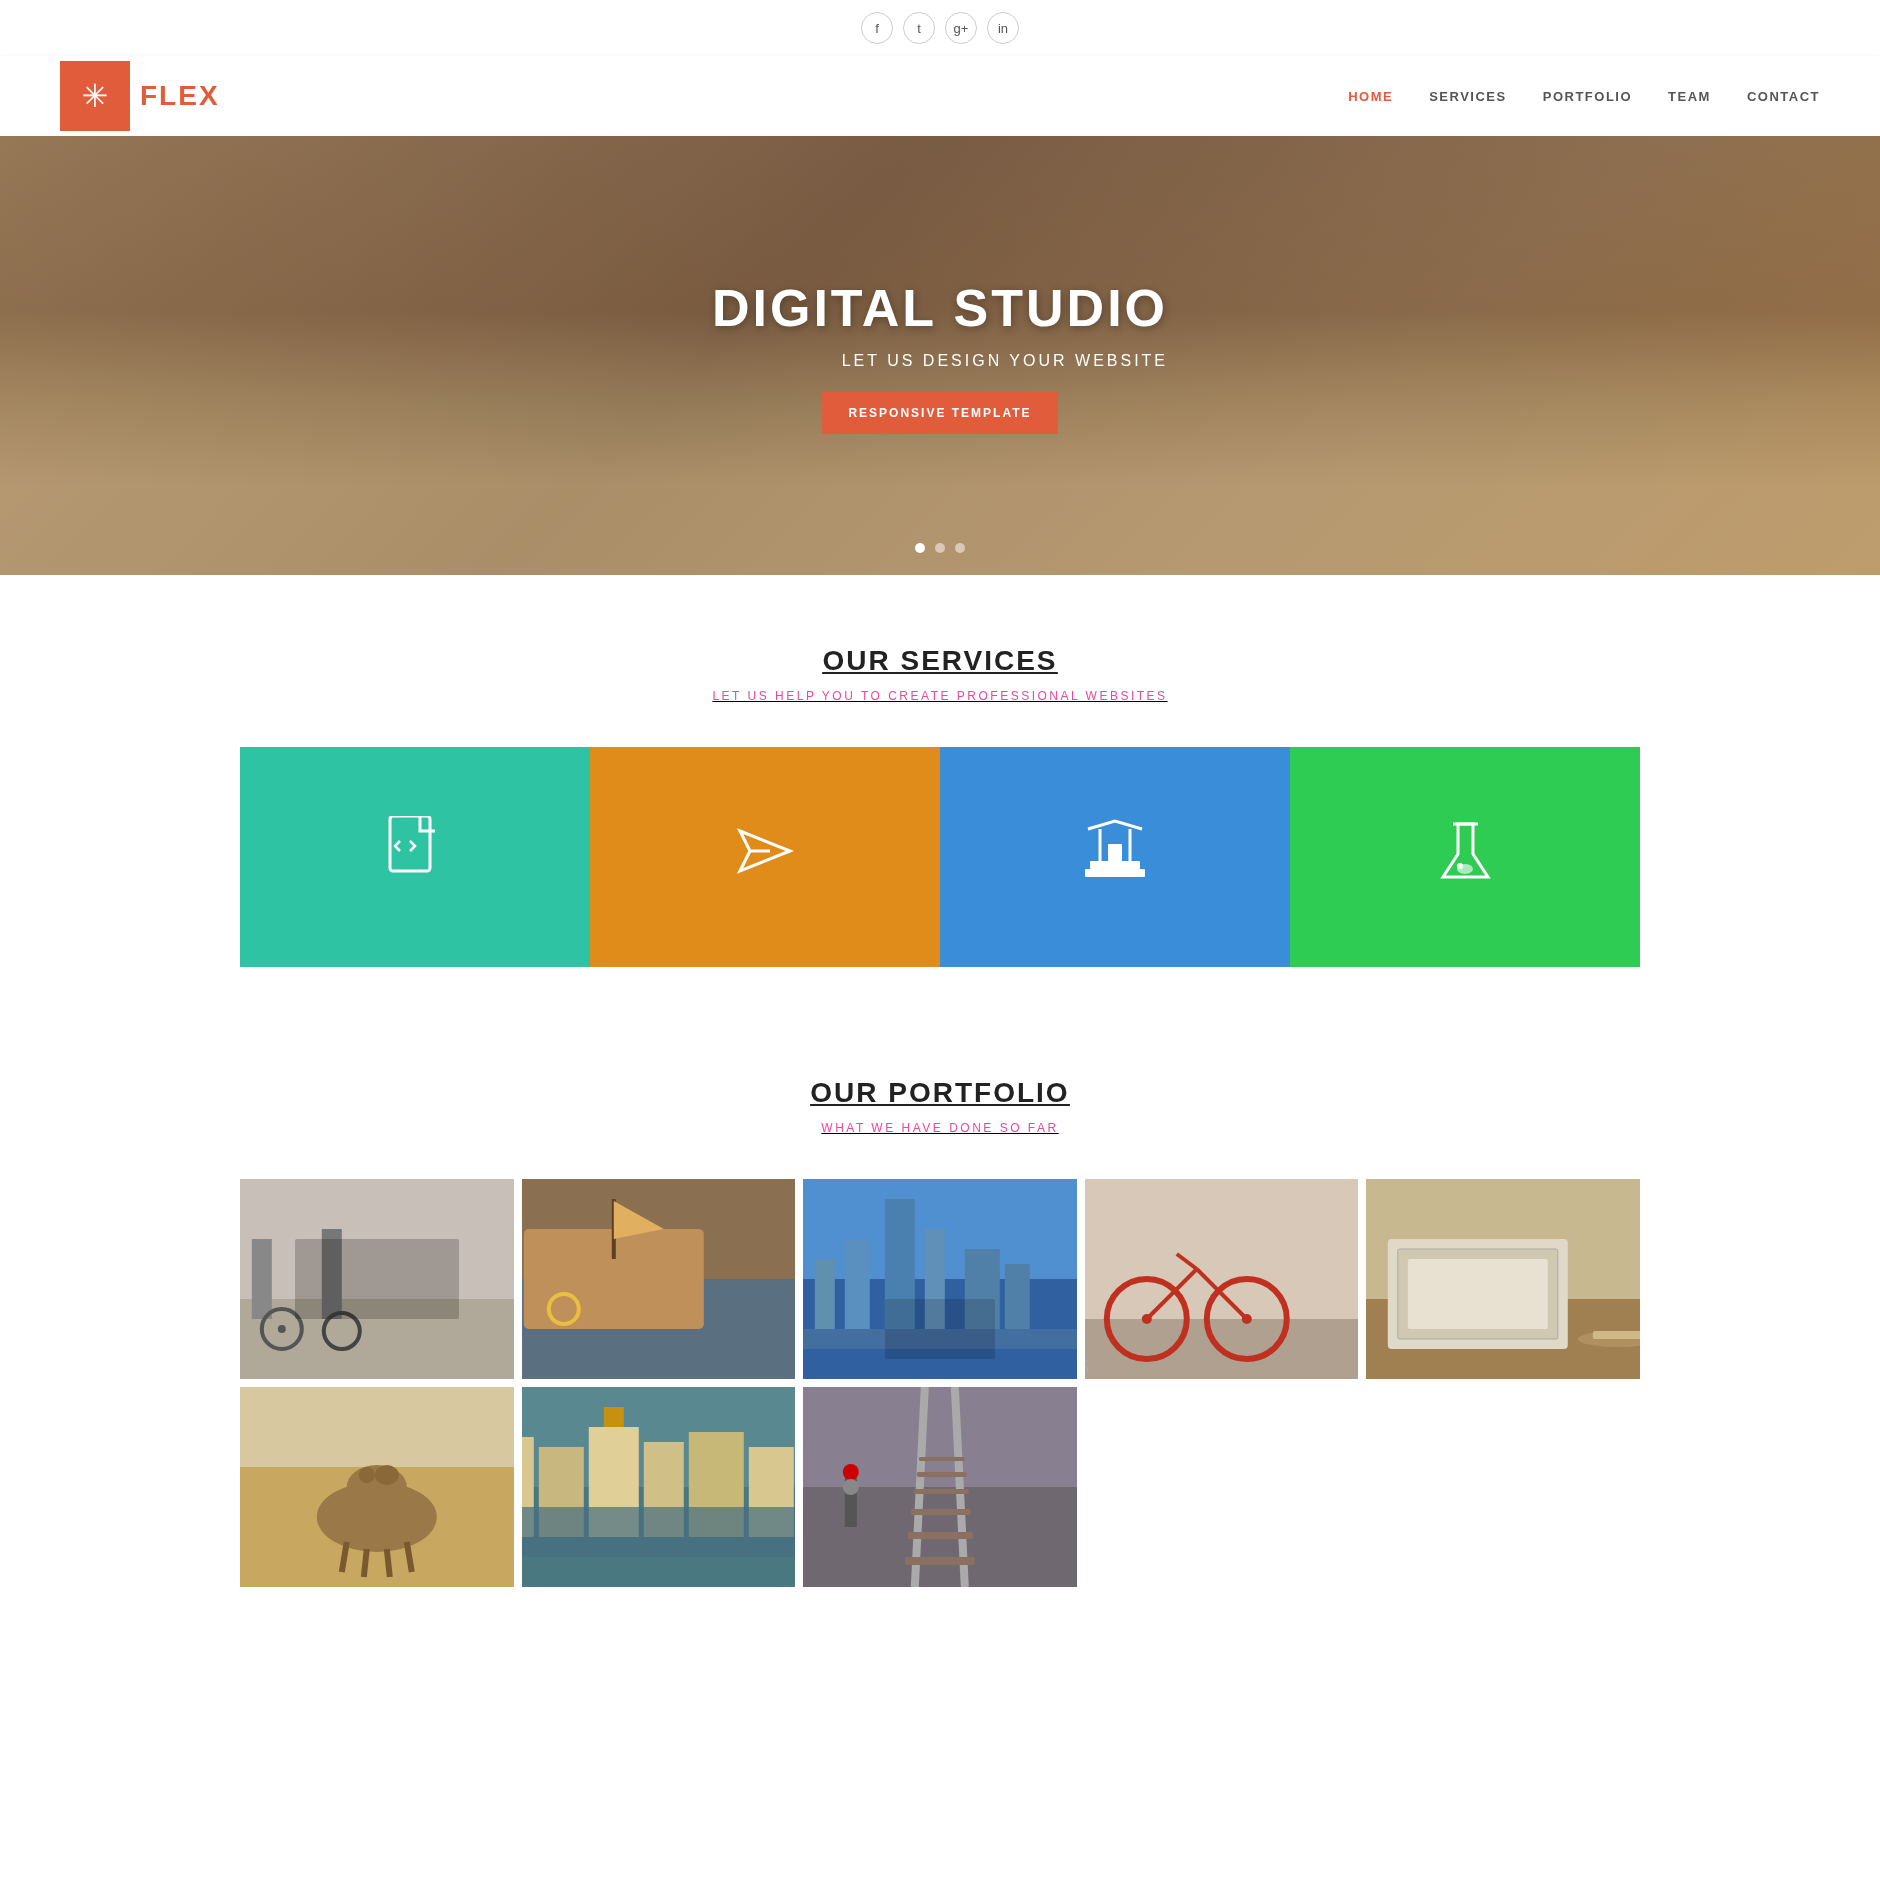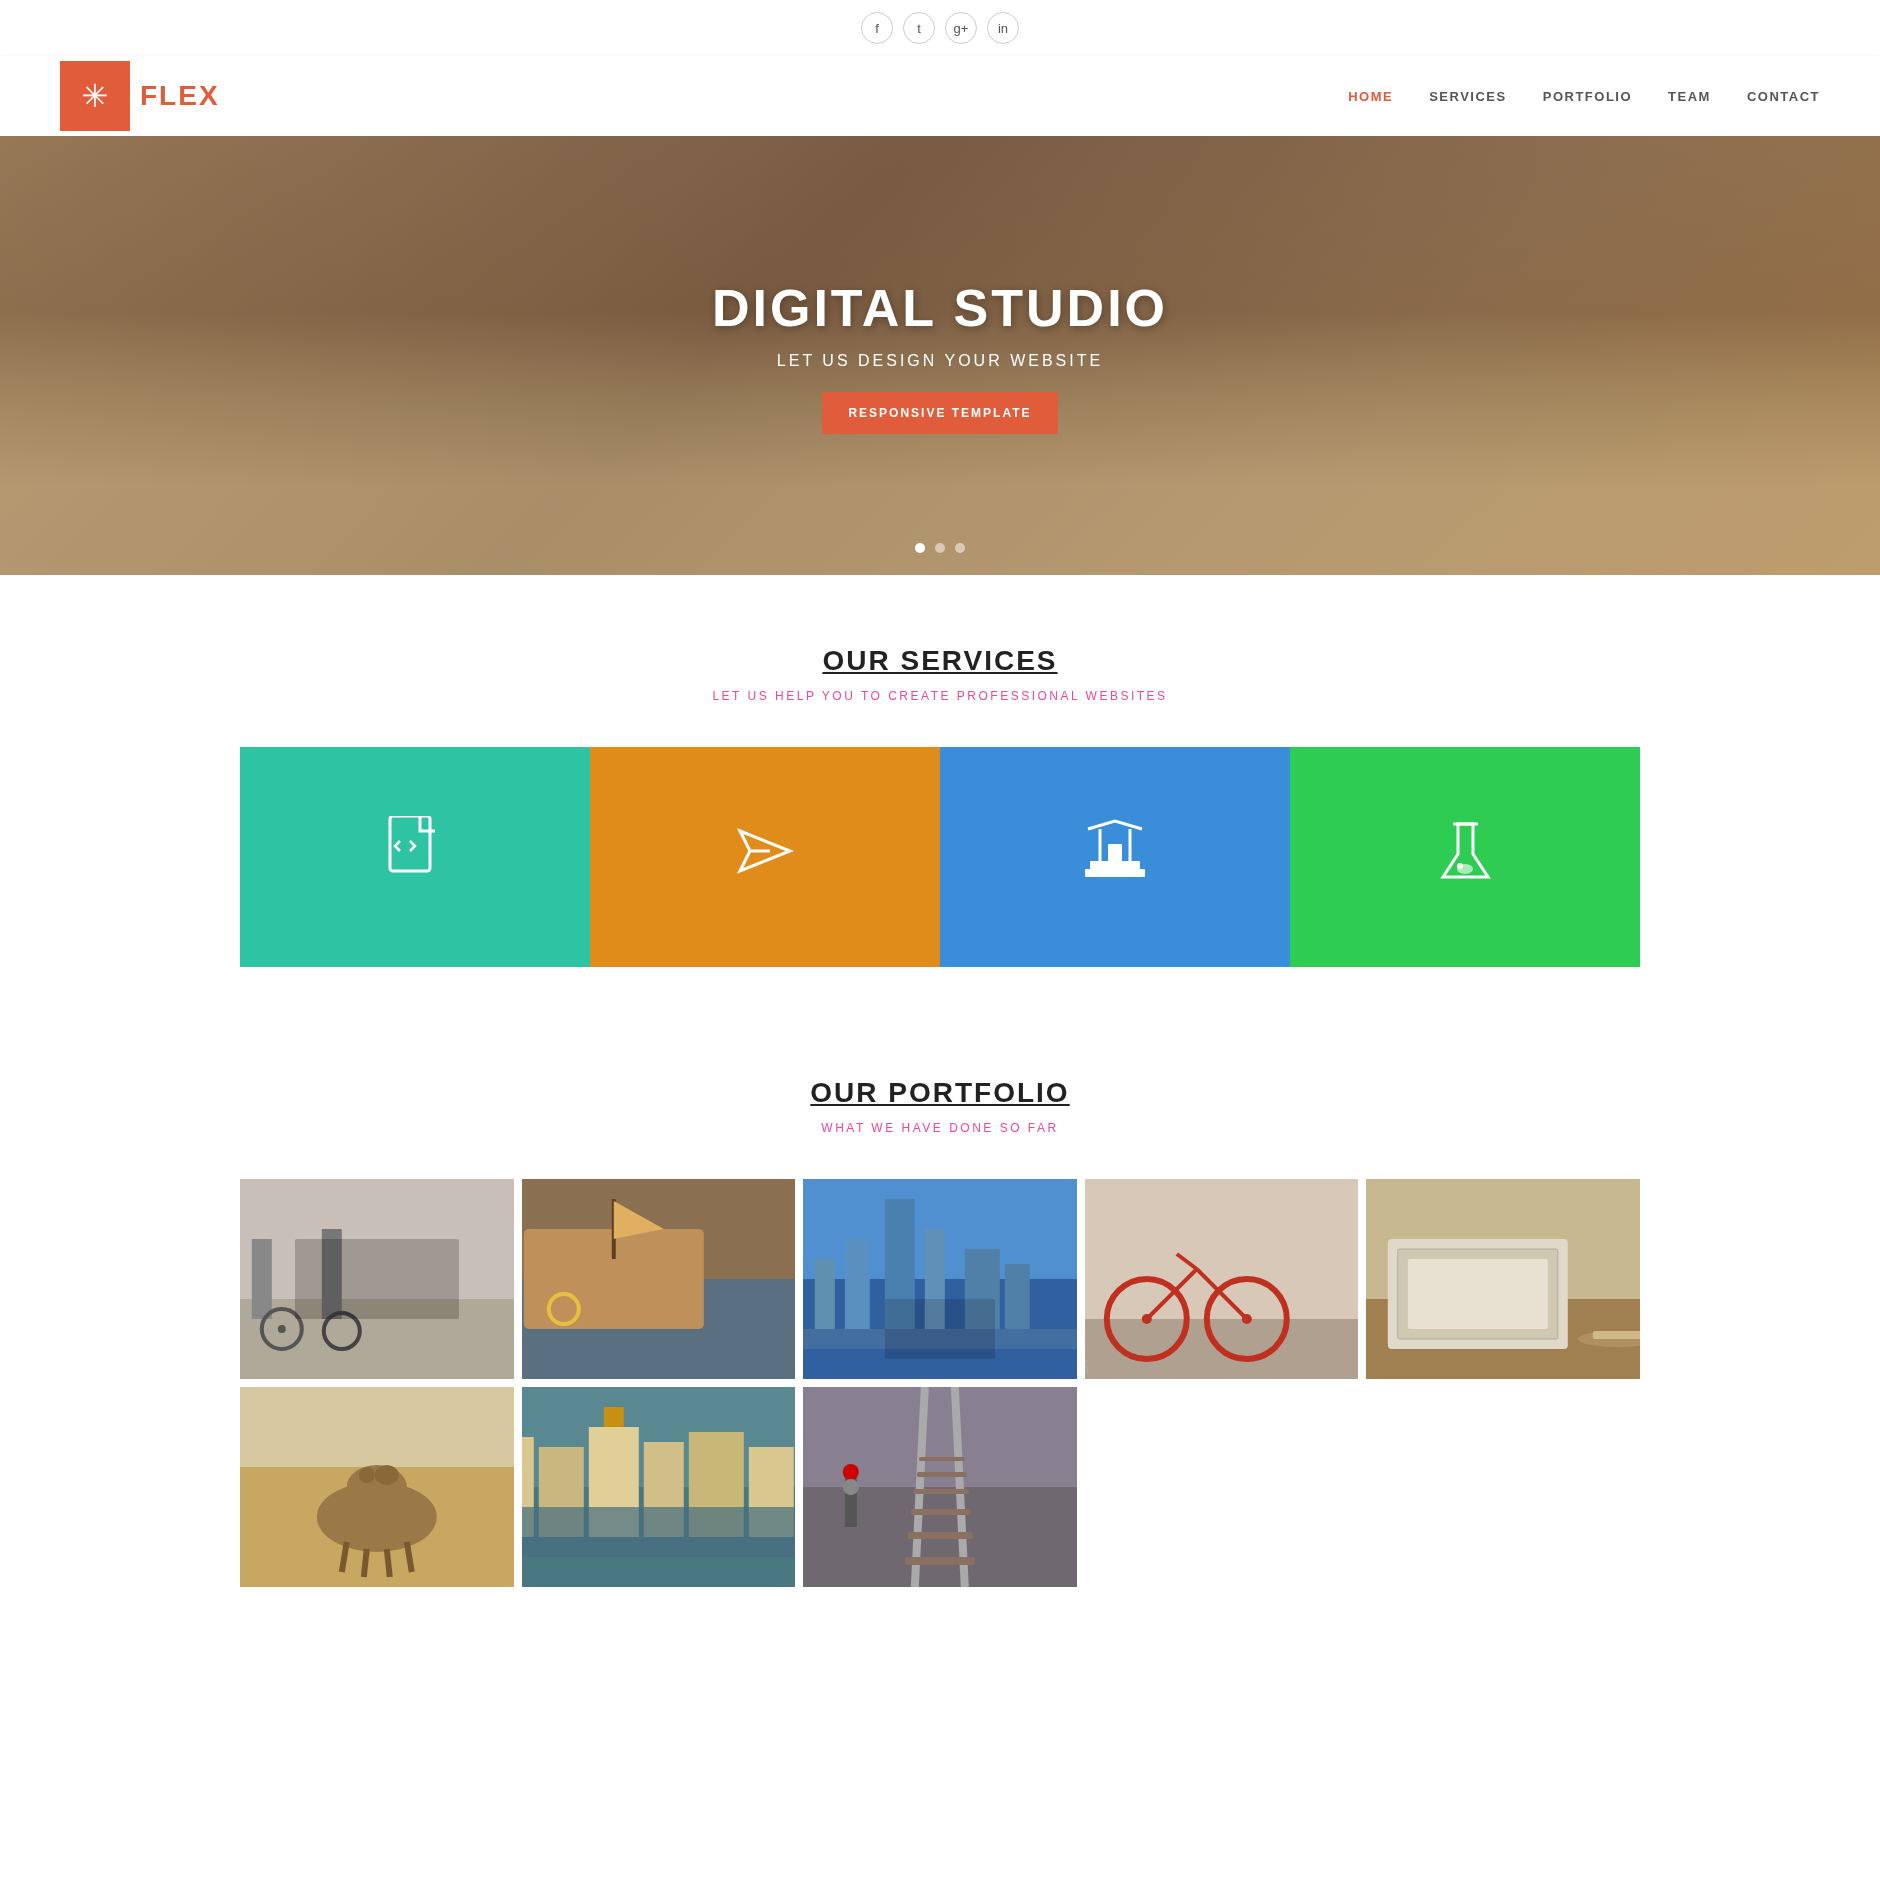--- a/index.html
+++ b/index.html
@@ -105,20 +105,21 @@
       font-weight: 900;
       letter-spacing: 3px;
       text-shadow: 1px 2px 8px rgba(0,0,0,0.3);
       margin-bottom: 14px;
     }
     .hero-subtitle {
       font-size: 16px;
       letter-spacing: 3px;
       margin-bottom: 22px;
       font-weight: 300;
+      text-align: right;
     }
     .hero-btn {
       background: #e05c3a;
       color: #fff;
       border: none;
       padding: 14px 26px;
       font-size: 12px;
       font-weight: 700;
       letter-spacing: 2px;
       cursor: pointer;
@@ -132,21 +133,21 @@
       display: flex; gap: 10px;
     }
     .dot {
       width: 10px; height: 10px; border-radius: 50%;
       background: rgba(255,255,255,0.5);
       cursor: pointer;
     }
     .dot.active { background: #fff; }
 
     
-    .section { padding: 70px 33px; }
+    .section { padding: 70px 33px; text-decoration: underline; }
     .section-title {
       text-align: center;
       font-size: 28px;
       font-weight: 700;
       letter-spacing: 2px;
       text-decoration: underline;
       margin-bottom: 12px;
       color: #222;
     }
     .section-subtitle {

